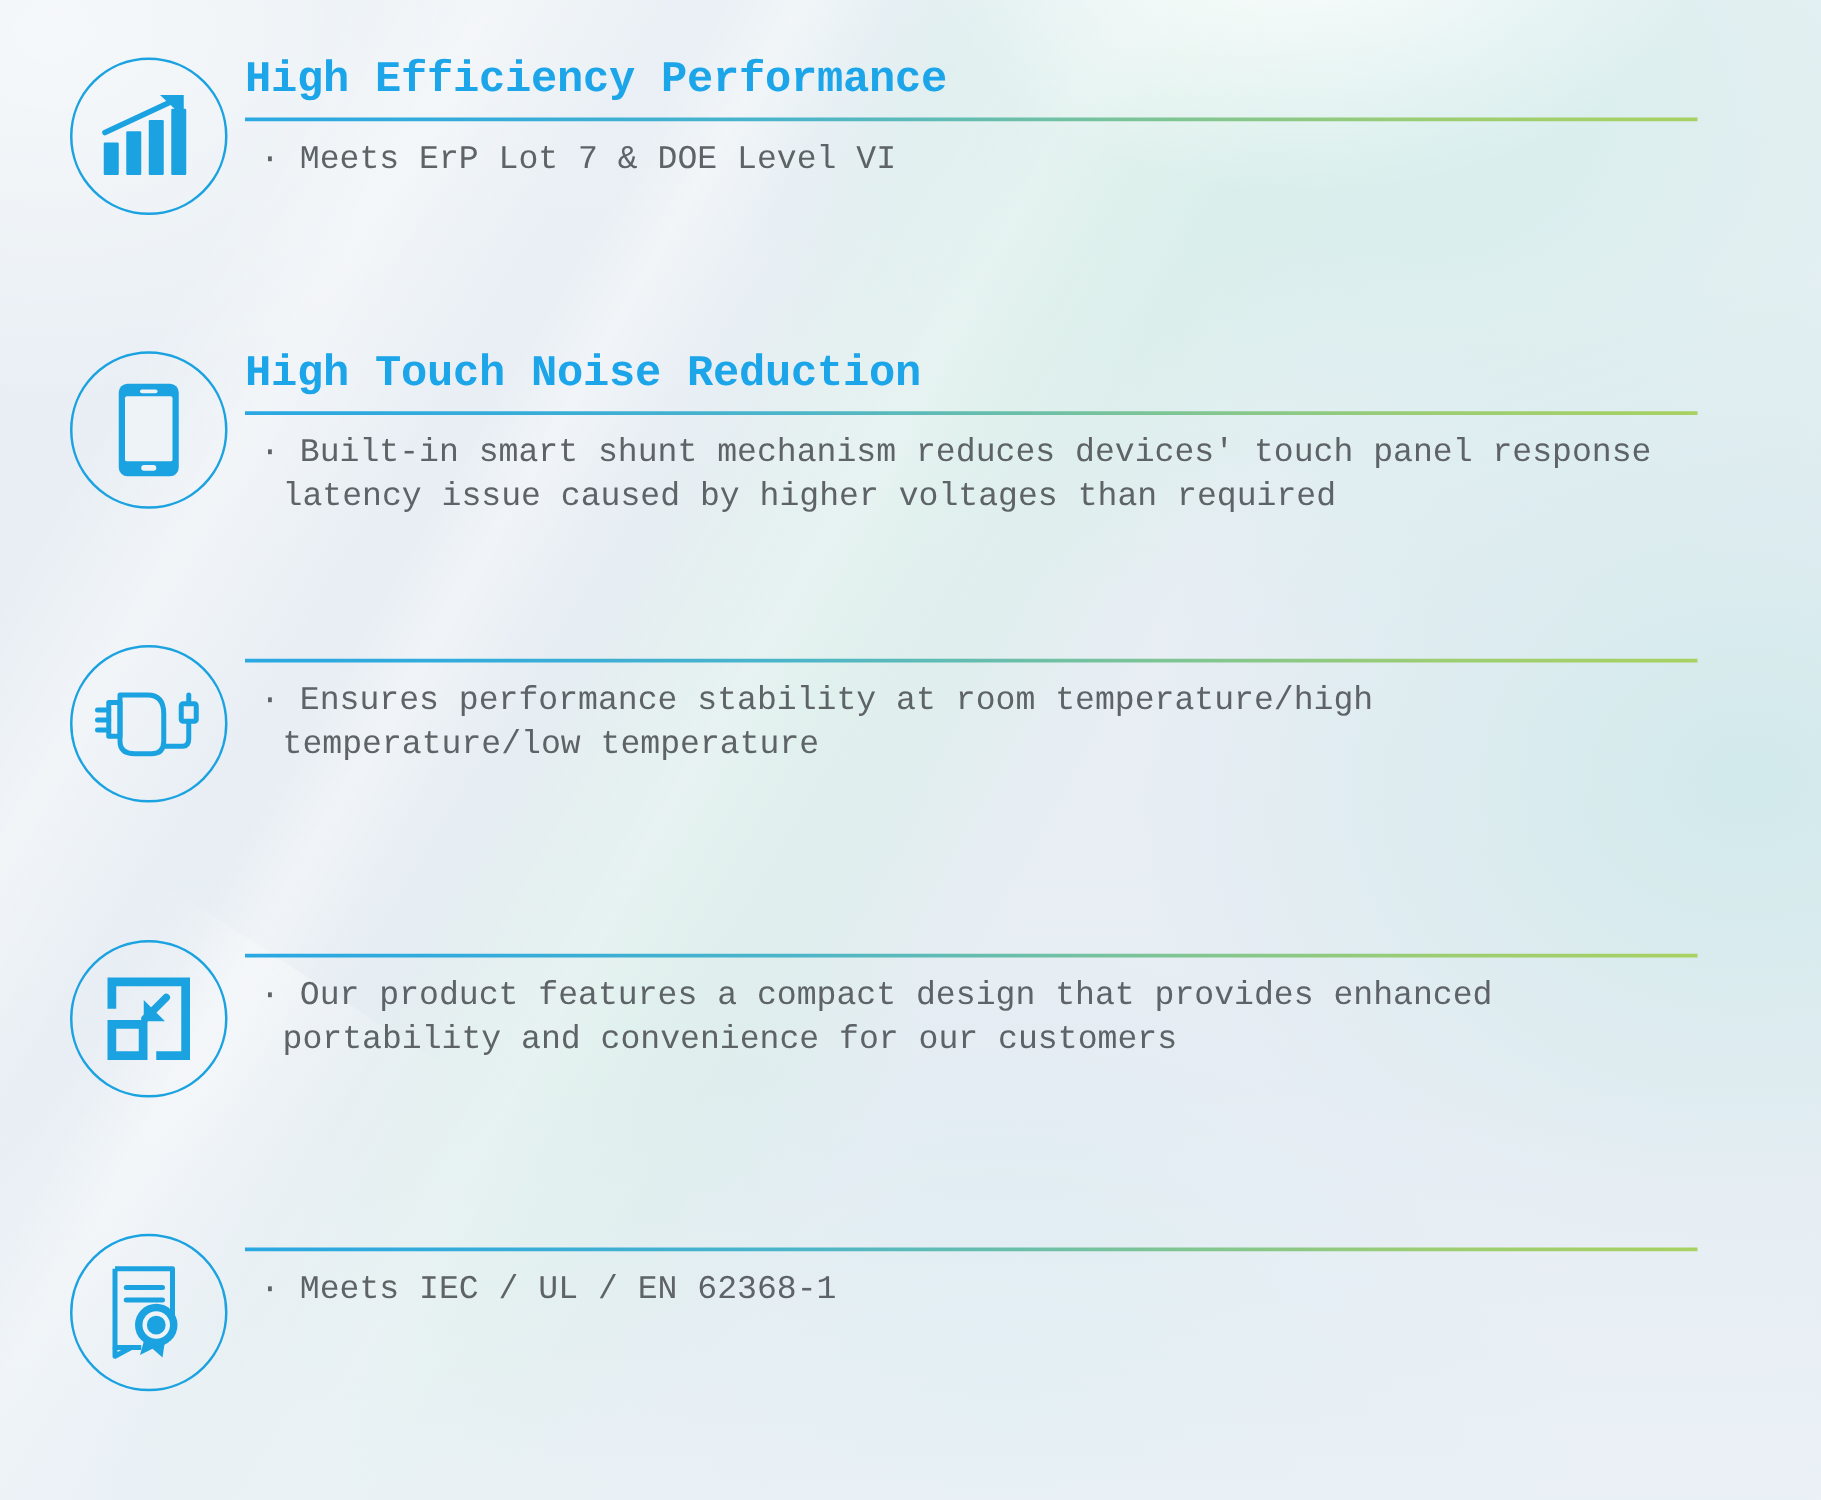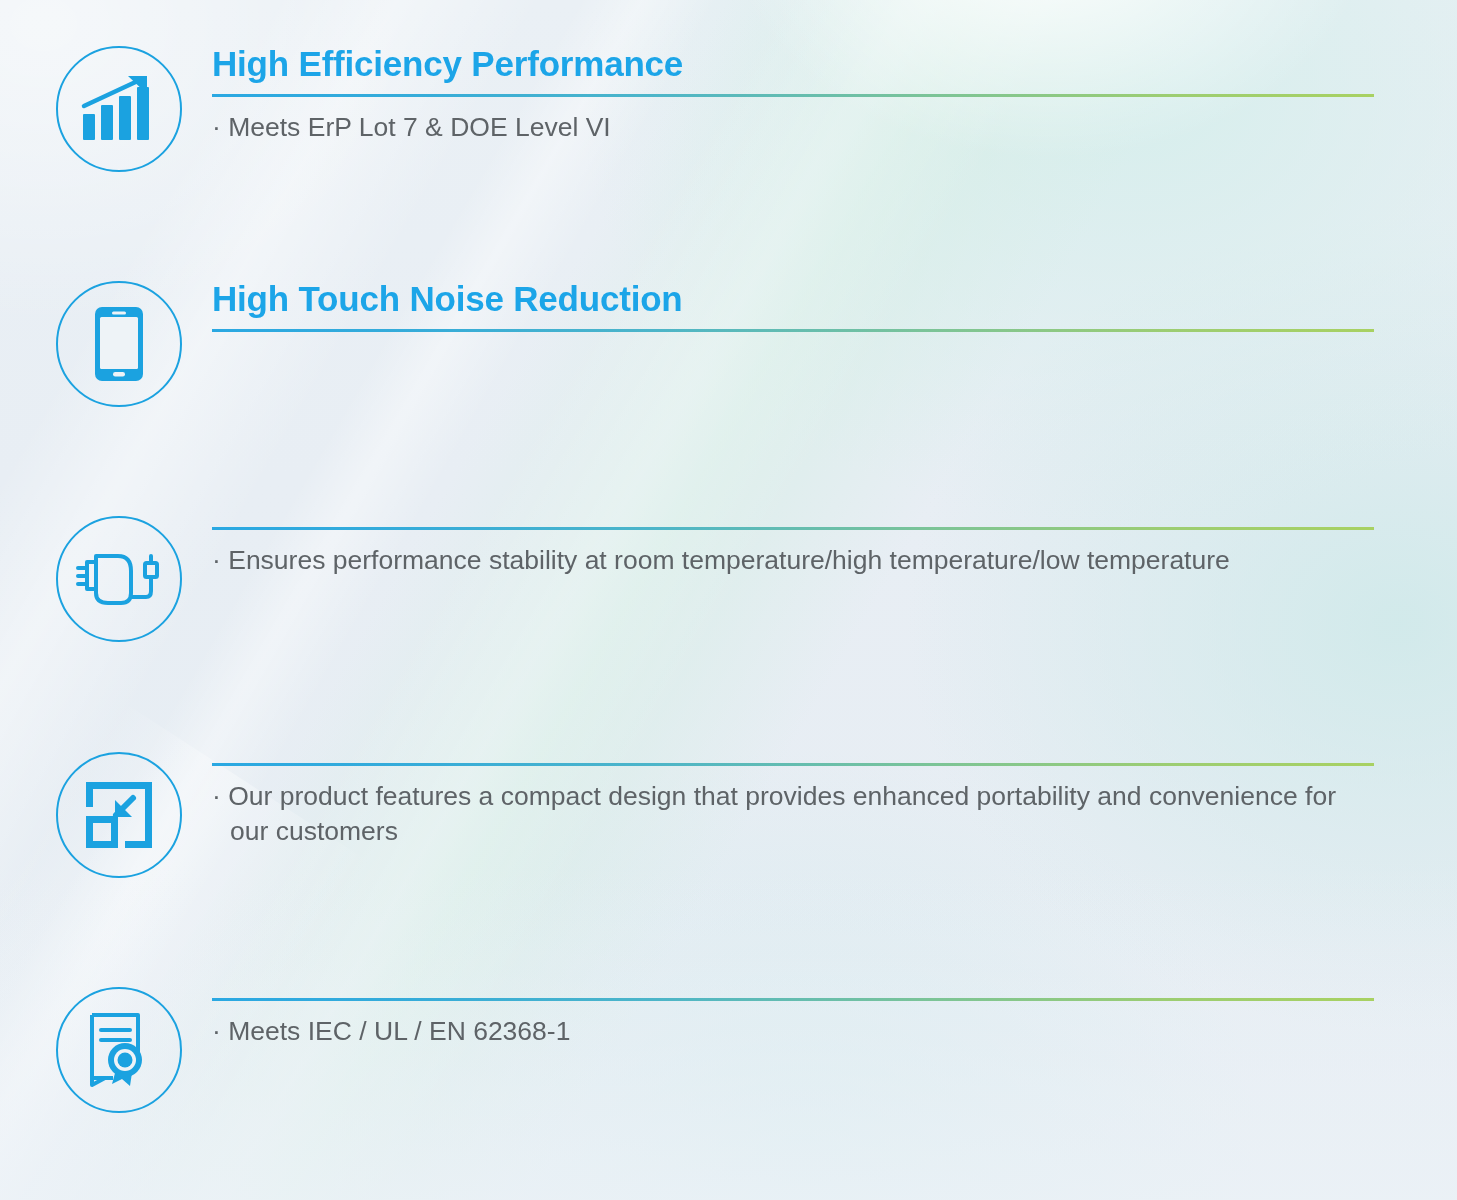--- a/index.html
+++ b/index.html
@@ -86,22 +86,23 @@
     border: 2.5px solid #1ba2e0;
     box-sizing: border-box;
     display: flex;
     align-items: center;
     justify-content: center;
   }
   .icon-badge svg { display: block; }
 
   .feature-body {
     position: absolute;
-    left: 212px;
+    left: 196px;
     width: 1163px;
+    font-family: Liberation Mono, monospace;
   }
   .feature-title {
     color: #1ca5e8;
     font-size: 35px;
     font-weight: bold;
     line-height: 1.05;
     letter-spacing: -0.2px;
     margin: 0;
     white-space: nowrap;
   }
@@ -111,21 +112,21 @@
     margin-top: 11px;
     background: linear-gradient(90deg,
       #2aa8e2 0%,
       #36acd9 18%,
       #4cb5c9 38%,
       #7cc497 62%,
       #9ccd72 82%,
       #a8d162 100%);
   }
   .feature-bullets {
-    margin: 0;
+    margin: 12px;
     padding: 0;
     list-style: none;
   }
   .bullet {
     color: #5e6367;
     font-size: 26.5px;
     line-height: 1.32;
     margin-top: 13px;
     padding-left: 18px;
     text-indent: -18px;
@@ -188,20 +189,23 @@
         <svg width="52" height="78" viewBox="0 0 52 78" aria-hidden="true">
           <rect x="2" y="2" width="48" height="74" rx="7" ry="7" fill="#1ba2e0"></rect>
           <rect x="7" y="12" width="38" height="52" rx="1.5" fill="#eef3f7"></rect>
           <rect x="19" y="6.5" width="14" height="3" rx="1.5" fill="#eef3f7"></rect>
           <rect x="20" y="67" width="12" height="4.5" rx="2.2" fill="#eef3f7"></rect>
         </svg>
       </div>
       <div class="feature-body">
         <h2 class="feature-title">High Touch Noise Reduction</h2>
         <div class="feature-divider"></div>
+        <ul class="feature-bullets">
+          <li class="bullet"><span class="dot">·</span> <span>Built-in smart shunt mechanism reduces devices' touch panel response latency issue caused by higher voltages than required</span></li>
+        </ul>
       </div>
     </div>
 
     <div class="feature-row row-3">
       <div class="icon-badge">
         <svg width="88" height="76" viewBox="0 0 88 76" aria-hidden="true">
           <g fill="none" stroke="#1ba2e0" stroke-width="4" stroke-linecap="round" stroke-linejoin="round">
             <path d="M21 15 L43 15 Q56 15 56 30 L56 52 Q56 62 46 62 L33 62 Q21 62 21 52 Z"></path>
             <rect x="12" y="21" width="9" height="27"></rect>
             <path d="M3 27 L12 27 M3 35 L12 35 M3 43 L12 43"></path>

